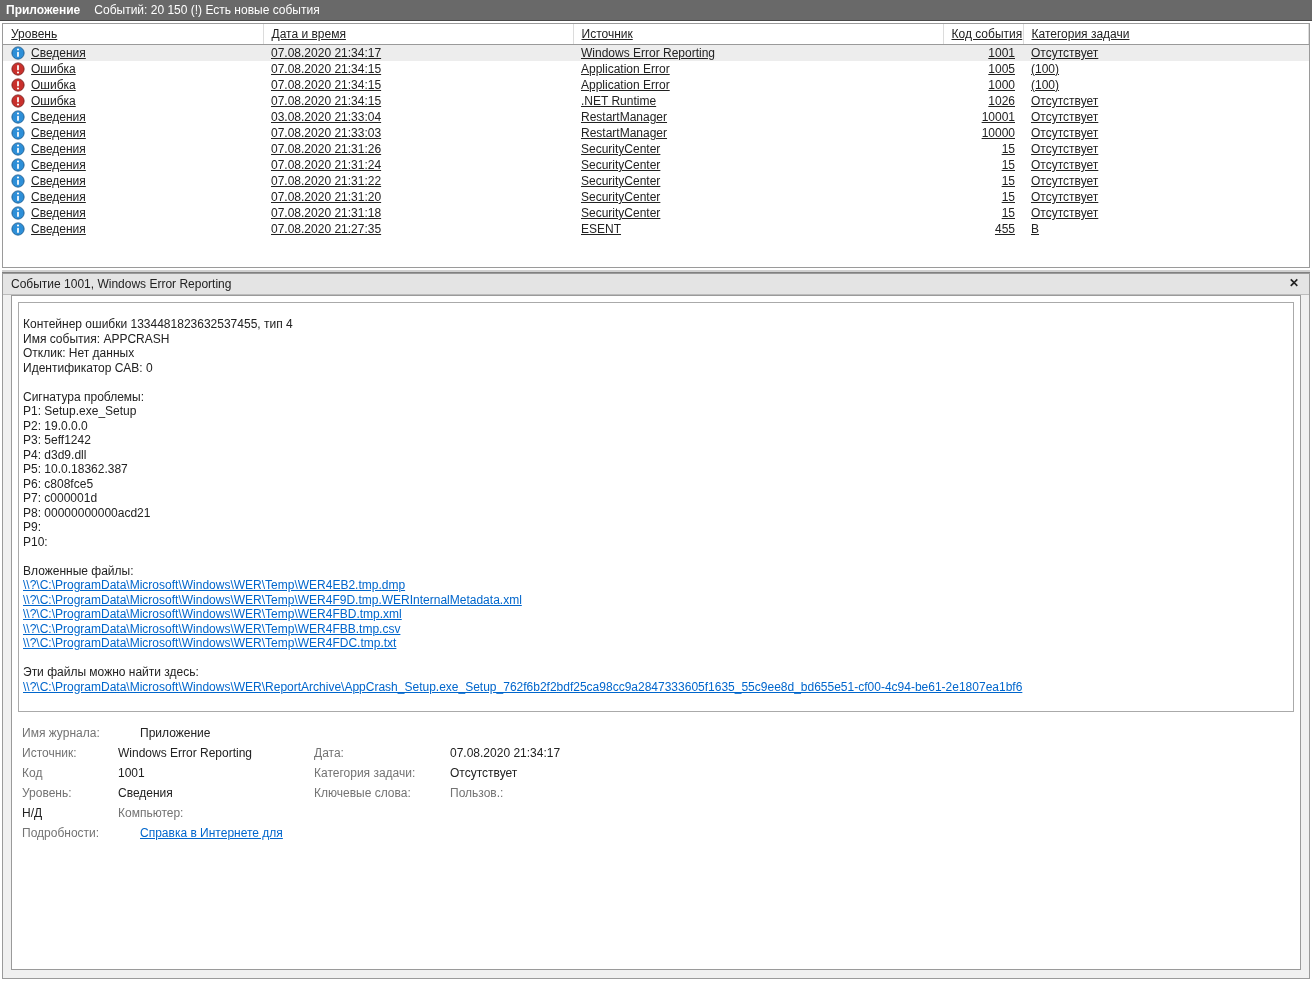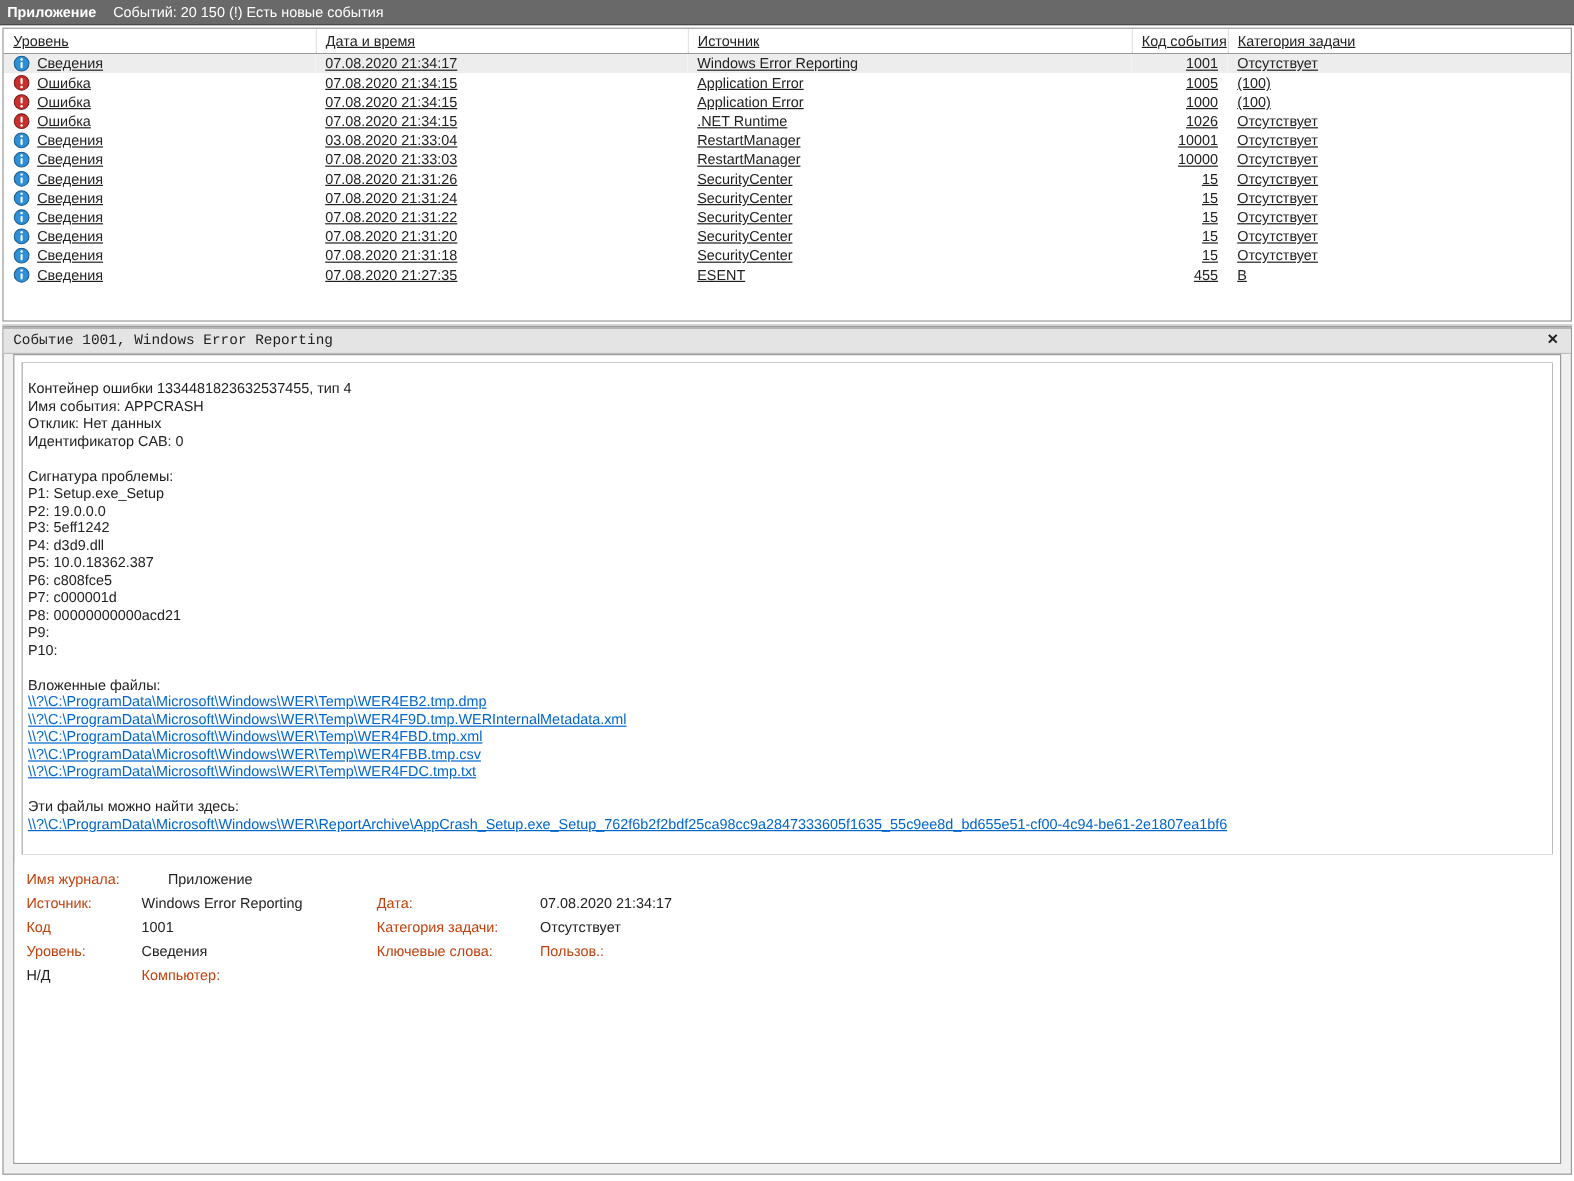--- a/index.html
+++ b/index.html
@@ -102,21 +102,21 @@
     background: #f0f0f0;
   }
   .details-header {
     background: #e4e4e4;
     border-bottom: 1px solid #bcbcbc;
     padding: 3px 8px;
     display: flex;
     align-items: center;
     justify-content: space-between;
   }
-  .details-header .title { font-size: 12px; font-family: Liberation Mono, monospace; }
+  .details-header .title { font-size: 12px; }
   .close-x {
     width: 14px; height: 14px;
     font-weight: 700;
     text-align: center;
     line-height: 12px;
     cursor: default;
     font-family: Arial, sans-serif;
   }
   .tabs {
     display: flex;
@@ -165,21 +165,21 @@
     flex: 1 1 auto;
     padding: 8px 10px 16px 10px;
     display: grid;
     grid-template-columns: 90px 190px 130px 400px;
     row-gap: 6px;
     column-gap: 6px;
     align-content: start;
     font-size: 12px;
     background: #ffffff;
   }
-  .kv-grid .lbl { color: #c2410c; }
+  .kv-grid .lbl { color: #737373; }
   .kv-grid a { color: var(--link-blue); text-decoration: underline; }
   .kv-grid .span2 { grid-column: 1 / span 4; display:flex; gap: 28px;}
   .kv-grid .span2 .lbl { width: 90px; }
 </style>
 </head>
 <body>
 
 <div class="titlebar">
   <span class="app">Приложение</span>
   <span class="sub">Событий: 20 150 (!) Есть новые события</span>
@@ -481,15 +481,19 @@
 
       <span class="lbl">Уровень:</span>
       <span>Сведения</span>
       <span class="lbl">Ключевые слова:</span>
 
       <span class="lbl">Пользов.:</span>
       <span>Н/Д</span>
       <span class="lbl">Компьютер:</span>
 
 
+      <div class="span2">
+        <span class="lbl">Подробности:</span>
+        <a href="#">Справка в Интернете для </a>
+      </div>
     </div>
   </div>
 </div>
 
 </body></html>

